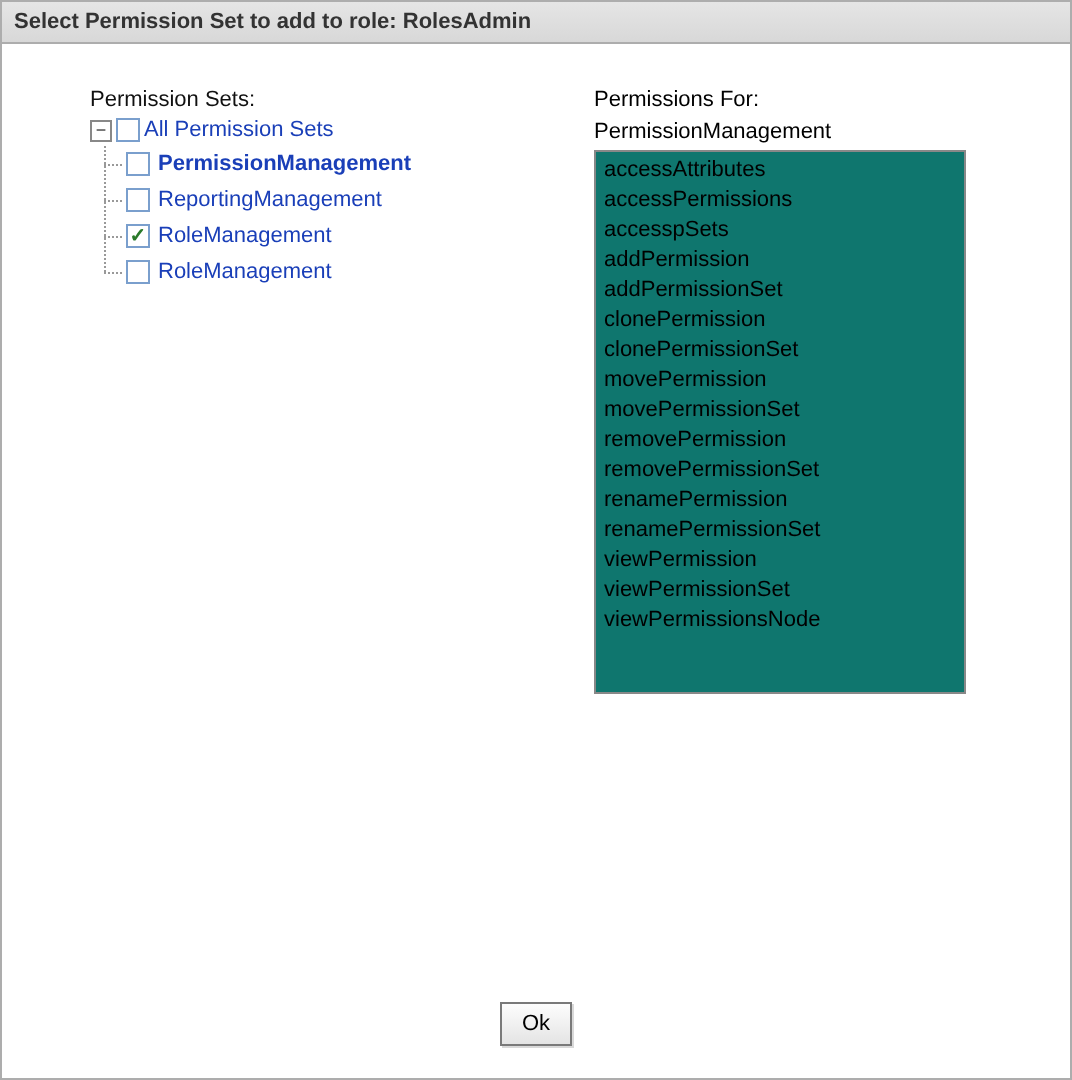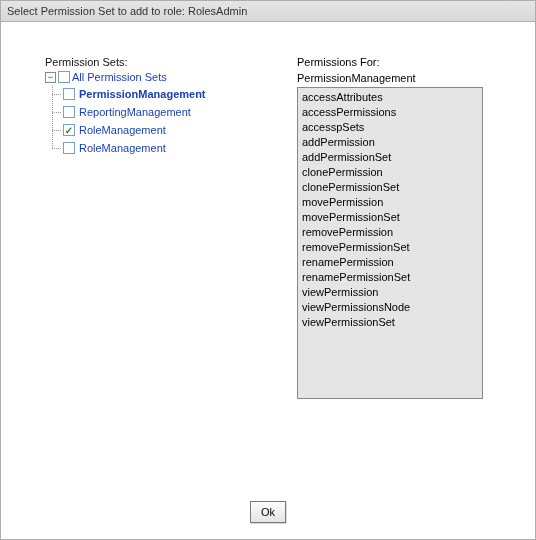--- a/index.html
+++ b/index.html
@@ -1,36 +1,36 @@
 <!DOCTYPE html>
 <html><head>
 <meta charset="utf-8">
 <style>
   html,body{margin:0;padding:0;font-family:Tahoma,Verdana,Arial,sans-serif;font-size:11px;color:#000;background:#fff}
   .frame{width:536px;height:540px;box-sizing:border-box;background:#fff;position:relative;border:1px solid #adadad;border-top:none}
-  .titlebar{height:20px;background:linear-gradient(#e5e5e5,#d8d8d8);border-top:1px solid #adadad;border-bottom:1px solid #adadad;display:flex;align-items:center;padding-left:6px;font-weight:normal;color:#333}
-  .body{display:flex;padding:34px 8px 8px 44px;box-sizing:border-box}
+  .titlebar{height:20px;background:linear-gradient(#e5e5e5,#d8d8d8);border-top:1px solid #adadad;border-bottom:1px solid #adadad;display:flex;align-items:center;padding-left:6px;font-weight:bold;color:#333}
+  .body{display:flex;padding:22px 8px 8px 44px;box-sizing:border-box}
   .left{width:252px}
   .right{width:212px}
   .lbl{color:#111;margin-bottom:3px}
   .tree{padding-left:0}
   .root{display:flex;align-items:center;gap:2px}
   .toggle{width:11px;height:11px;border:1px solid #888;display:inline-flex;align-items:center;justify-content:center;font-size:9px;line-height:9px;color:#333;background:#fff;cursor:pointer;box-sizing:border-box}
   .cb{width:12px;height:12px;border:1px solid #7a9fcd;background:#fff;display:inline-flex;align-items:center;justify-content:center;box-sizing:border-box;font-size:10px;color:#2a7a2a;cursor:pointer}
   .cb.checked::after{content:"✓";font-weight:bold}
   .lk{color:#1a3fb8;cursor:pointer}
   .lk.sel{font-weight:bold}
   .children{margin-left:18px;margin-top:2px}
   .row{display:flex;align-items:center;gap:4px;padding:3px 0;position:relative}
   .row::before{content:"";position:absolute;left:-11px;top:0;bottom:50%;border-left:1px dotted #999}
   .row::after{content:"";position:absolute;left:-11px;top:50%;width:9px;border-top:1px dotted #999}
   .children .row:not(:last-child)::before{bottom:-50%}
   .perm-for{margin-bottom:4px}
   .perm-src{margin-bottom:3px}
-  .listbox{border:1px solid #888;width:186px;height:312px;padding:2px 4px;overflow:auto;box-sizing:border-box;background:#e5e5e5}
+  .listbox{border:1px solid #888;width:186px;height:272px;padding:2px 4px;overflow:auto;box-sizing:border-box;background:#0f766e}
   .listbox div{padding:0;line-height:15px;white-space:nowrap}
   .buttons{position:absolute;left:0;right:0;bottom:16px;display:flex;justify-content:center;gap:10px}
   .btn{min-width:28px;height:22px;border:1px solid #7a7a7a;background:linear-gradient(#fdfdfd,#e4e4e4);padding:0 10px;font:inherit;cursor:pointer;box-shadow:1px 1px 0 rgba(0,0,0,.15)}
 </style>
 </head>
 <body>
 
 <div class="frame">
   <div class="titlebar">Select Permission Set to add to role: RolesAdmin</div>
 
@@ -75,22 +75,22 @@
           <div>addPermissionSet</div>
           <div>clonePermission</div>
           <div>clonePermissionSet</div>
           <div>movePermission</div>
           <div>movePermissionSet</div>
           <div>removePermission</div>
           <div>removePermissionSet</div>
           <div>renamePermission</div>
           <div>renamePermissionSet</div>
           <div>viewPermission</div>
+          <div>viewPermissionSet</div>
           <div>viewPermissionsNode</div>
-          <div>viewPermissionSet</div>
         </div>
     </div>
   </div>
 
   <div class="buttons">
     <button class="btn">Ok</button>
   </div>
 </div>
 
 </body></html>

